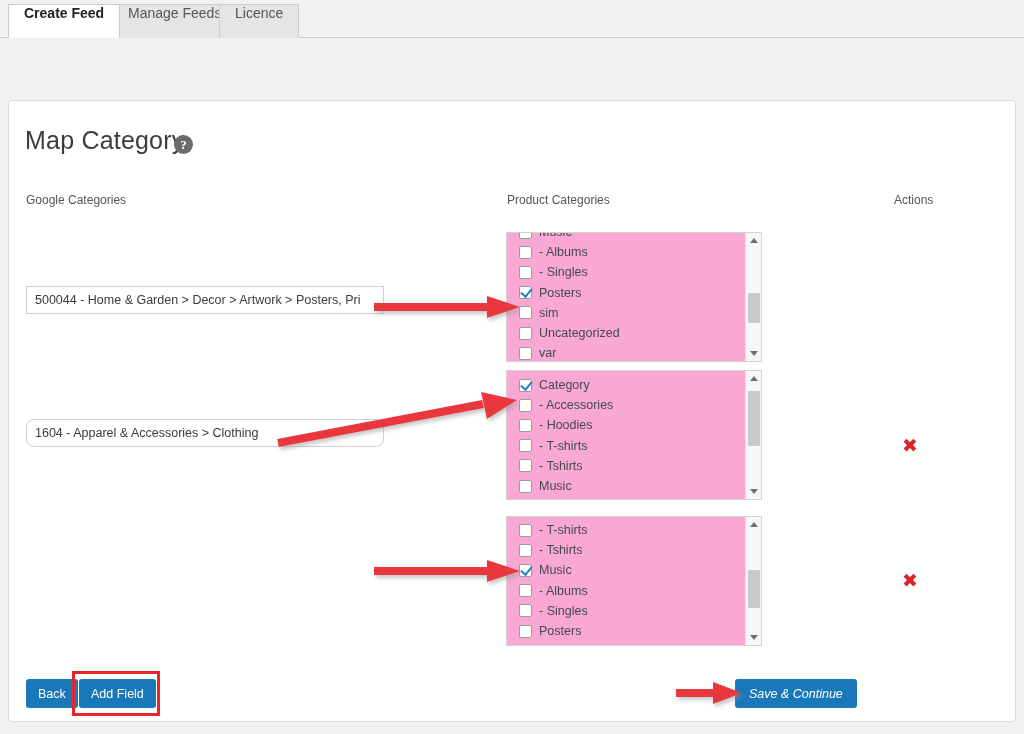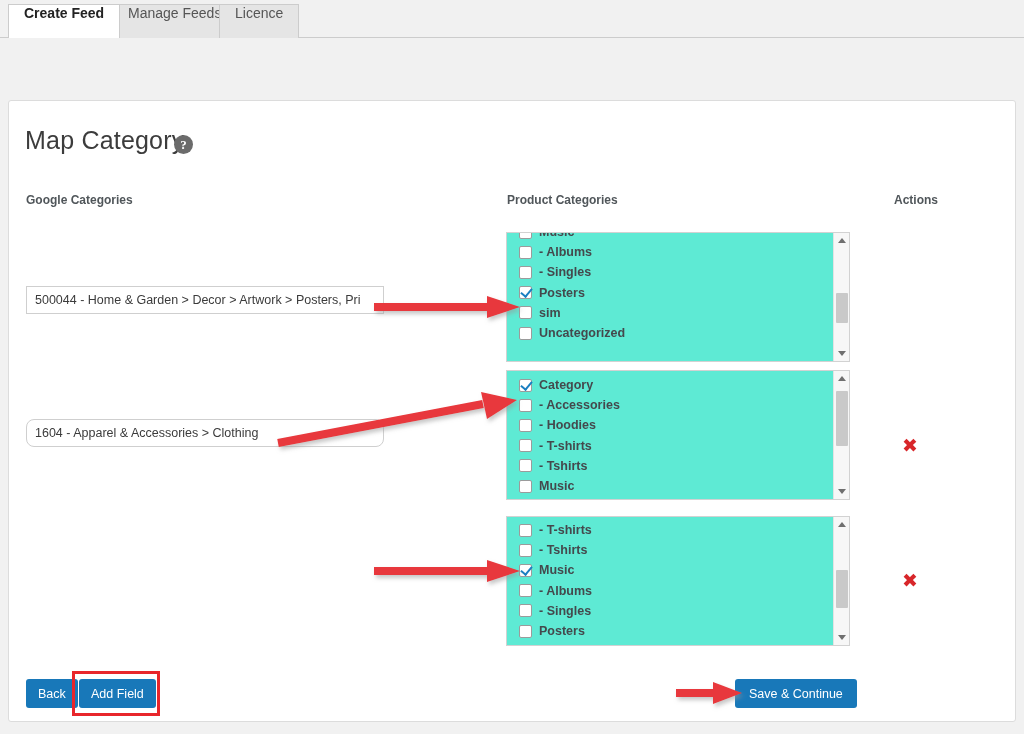--- a/index.html
+++ b/index.html
@@ -81,21 +81,21 @@
     width: 19px; height: 19px; border-radius: 50%;
     background: #6b6b6b; color: #fff;
     font-size: 13px; font-weight: bold;
     display: flex; align-items: center; justify-content: center;
     cursor: pointer; font-family: "Liberation Serif", serif;
   }
 
   
   .col-head {
     position: absolute; top: 92px;
-    font-size: 12px; font-weight: bold; color: #50565a;
+    font-size: 12px; font-weight: normal; color: #50565a;
   }
   #col-google  { left: 17px; }
   #col-product { left: 498px; }
   #col-actions { left: 885px; }
 
   
   .row { position: absolute; left: 0; width: 1008px; }
   #row-0 { top: 130px; height: 140px; }
   #row-1 { top: 270px; height: 135px; }
   #row-2 { top: 405px; height: 140px; }
@@ -111,25 +111,24 @@
     padding: 0 8px;
     outline: none;
   }
   #row-0 .gcat-input { top: 55px; }
   #row-1 .gcat-input { top: 48px; border-radius: 8px; }
   #row-2 .gcat-input { top: 58px; }
 
   
   .listbox {
     position: absolute; left: 497px;
-    width: 344px;
+    width: 256px;
     border: 1px solid #d2d2d2;
-    background: #5eead4;
+    background: #f9a8d4;
     overflow: hidden;
-    font-weight: bold;
   }
   #row-0 .listbox { top: 1px;  height: 130px; }
   #row-1 .listbox { top: -1px; height: 130px; }
   #row-2 .listbox { top: 10px; height: 130px; }
 
   .lb-items {
     position: absolute; left: 0; width: 300px;
     padding-left: 12px;
   }
   .lb-item {
@@ -205,21 +204,21 @@
     border-radius: 3px;
     font-family: "Liberation Sans", sans-serif;
     font-size: 12.5px;
     height: 29px;
     padding: 0 12px;
     cursor: pointer;
     white-space: nowrap;
   }
   #btn-back   { left: 17px;  top: 578px; }
   #btn-add    { left: 70px;  top: 578px; }
-  #btn-save   { left: 726px; top: 578px; padding: 0 14px; }
+  #btn-save   { left: 726px; top: 578px; padding: 0 14px; font-style: italic; }
 
   .hl-box {
     position: absolute;
     left: 63px; top: 570px;
     width: 88px; height: 45px;
     border: 3px solid #e8262b;
     pointer-events: none;
   }
 
   
@@ -277,20 +276,24 @@
               <span>Posters</span>
             </div>
             <div class="lb-item">
               <span class="cb"></span>
               <span>sim</span>
             </div>
             <div class="lb-item">
               <span class="cb"></span>
               <span>Uncategorized</span>
             </div>
+            <div class="lb-item">
+              <span class="cb"></span>
+              <span>var</span>
+            </div>
           </div>
         <div class="sb">
           <div class="sb-arrow up">
               <i></i>
             </div>
           <div class="sb-thumb" id="sb-thumb-0" style="height: 30px; top: 60px;"></div>
           <div class="sb-arrow down">
               <i></i>
             </div>
         </div>

